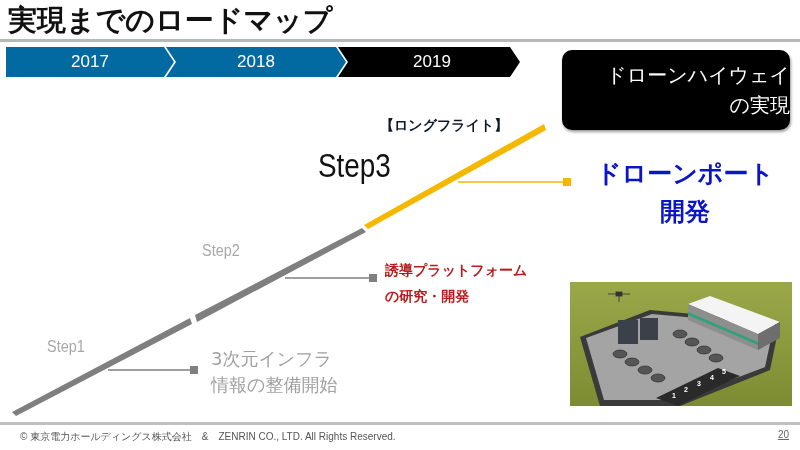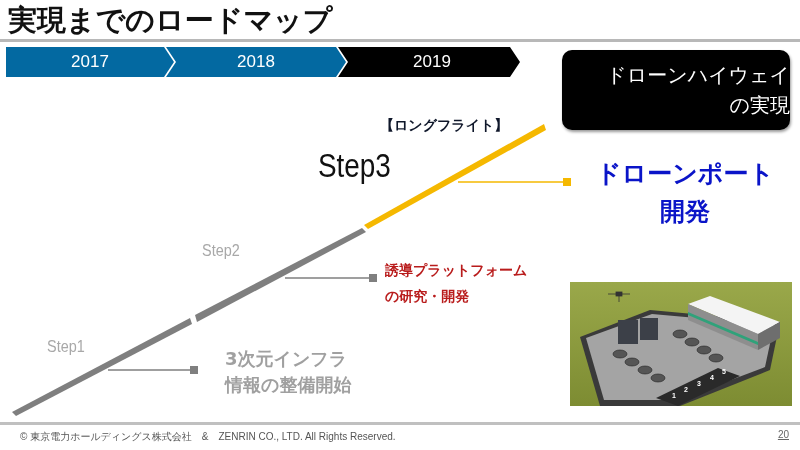--- a/index.html
+++ b/index.html
@@ -11,21 +11,21 @@
   .chev.gray { background:#0369a1;text-align:right; }
   .chev.black { background:#000; }
   .roadmap-svg { position:absolute; left:0; top:0; width:800px; height:450px; }
   .goal-box { position:absolute; left:562px; top:50px; width:228px; height:80px; background:#000; border-radius:10px; color:#fff; text-align:right; font-size:20px; line-height:30px; display:flex; flex-direction:column; justify-content:center; box-shadow:1px 2px 3px rgba(0,0,0,0.4); }
   .long-flight { position:absolute; left:380px; top:89px; font-size:14px; font-weight:bold; color:#0f172a;margin-top:28px; }
   .step3 { position:absolute; left:318px; top:146px; font-family:"Liberation Sans Narrow","Liberation Sans", sans-serif; font-size:34px; color:#111; transform:scaleX(0.82); transform-origin:left top; }
   .step2 { position:absolute; left:202px; top:241px; font-family:"Liberation Sans", sans-serif; font-size:17px; color:#a8a8a8; transform:scaleX(0.85); transform-origin:left top; }
   .step1 { position:absolute; left:47px; top:337px; font-family:"Liberation Sans", sans-serif; font-size:17px; color:#a8a8a8; transform:scaleX(0.85); transform-origin:left top; }
   .drone-port { position:absolute; left:580px; top:155px; width:210px; text-align:center; font-size:25px; font-weight:bold; color:#0a14c8; line-height:38px; }
   .guidance { position:absolute; left:385px; top:257px; font-size:14px; font-weight:bold; color:#b91c1c; line-height:26px; }
-  .infra { position:absolute; left:225px; top:346px; font-size:18px; font-weight:bold; color:#a0a0a0; line-height:26px; }
+  .infra { position:absolute; left:211px; top:346px; font-size:18px; font-weight:normal; color:#a0a0a0; line-height:26px; }
   .photo { position:absolute; left:570px; top:282px; width:222px; height:124px; overflow:hidden; background:#8a9a3a; }
   .footer-rule { position:absolute; left:0; top:422px; width:800px; height:3px; background:#c0c0c0; }
   .footer { position:absolute; left:20px; top:430px; font-size:10px; color:#555; font-family:"Liberation Sans", sans-serif; }
   .page-num { position:absolute; right:11px; top:429px; font-size:10px; color:#666; font-family:"Liberation Sans", sans-serif;text-decoration:underline; }
 </style>
 </head>
 <body>
 
 <div class="title">実現までのロードマップ</div>
 <div class="title-rule"></div>

